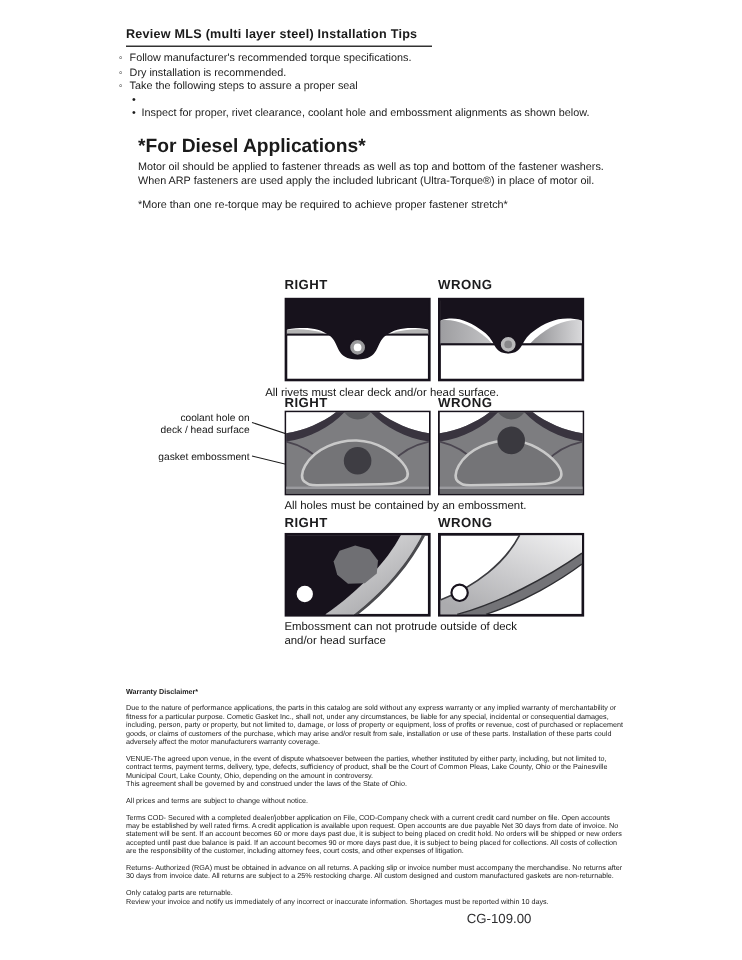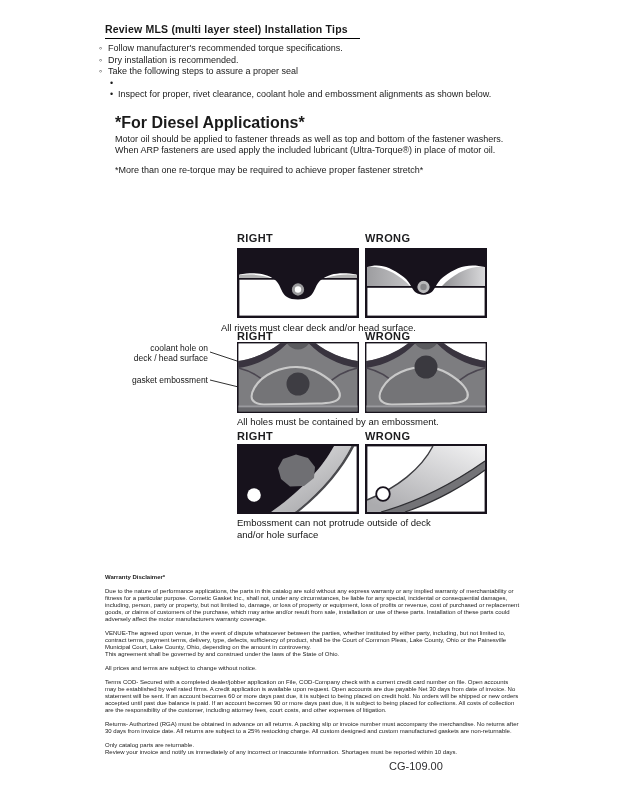--- a/index.html
+++ b/index.html
@@ -191,21 +191,21 @@
       <path d="M68,2 L120,2 L120,17 C90,38 52,58 16,68 L2,68 L2,56 C32,44 56,25 68,2 Z" fill="url(#g3w)"></path>
       <path d="M68,2 C56,25 32,44 2,56" stroke="#3c3c40" stroke-width="1.4" fill="none"></path>
       <path d="M120,17 C90,38 52,58 16,68 L40,68 C72,57.5 102,39.5 120,26 Z" fill="#737377"></path>
       <path d="M120,17 C90,38 52,58 16,68" stroke="#2e2e32" stroke-width="1.2" fill="none"></path>
       <path d="M120,26 C102,39.5 72,57.5 40,68" stroke="#2e2e32" stroke-width="1.2" fill="none"></path>
       <circle cx="18" cy="50" r="6.8" fill="#ffffff" stroke="#17121c" stroke-width="1.8"></circle>
     </svg>
   </div>
   <div class="abs cap" style="left:237px; top:517px; width:240px;">
     <div>Embossment can not protrude outside of deck</div>
-    <div>and/or hole surface</div>
+    <div>and/or head surface</div>
   </div>
 
   <div class="abs disclaimer">
     <h3>Warranty Disclaimer*</h3>
     <p class="gap">Due to the nature of performance applications, the parts in this catalog are sold without any express warranty or any implied warranty of merchantability or fitness for a particular purpose.  Cometic Gasket Inc., shall not, under any circumstances, be liable for any special, incidental or consequential damages, including, person, party or property, but not limited to, damage, or loss of property or equipment, loss of profits or revenue, cost of purchased or replacement goods, or claims of customers of the purchase, which may arise and/or result from sale, installation or use of these parts.  Installation of these parts could adversely affect the motor manufacturers warranty coverage.</p>
     <p class="gap">VENUE-The agreed upon venue, in the event of dispute whatsoever between the parties, whether instituted by either party, including, but not limited to, contract terms, payment terms, delivery, type, defects, sufficiency of product, shall be the Court of Common Pleas, Lake County, Ohio or the Painesville Municipal Court, Lake County, Ohio, depending on the amount in controversy.</p>
     <p>This agreement shall be governed by and construed under the laws of the State of Ohio.</p>
     <p class="gap">All prices and terms are subject to change without notice.</p>
     <p class="gap">Terms COD- Secured with a completed dealer/jobber application on File, COD-Company check with a current credit card number on file.  Open accounts may be established by well rated firms.  A credit application is available upon request.  Open accounts are due payable Net 30 days from date of invoice.  No statement will be sent.  If an account becomes 60 or more days past due, it is subject to being placed on credit hold.  No orders will be shipped or new orders accepted until past due balance is paid.  If an account becomes 90 or more days past due, it is subject to being placed for collections.  All costs of collection are the responsibility of the customer, including attorney fees, court costs, and other expenses of litigation.</p>
     <p class="gap">Returns- Authorized (RGA) must be obtained in advance on all returns.  A packing slip or invoice number must accompany the merchandise.  No returns after 30 days from invoice date.  All returns are subject to a 25% restocking charge.  All custom designed and custom manufactured gaskets are non-returnable.</p>

